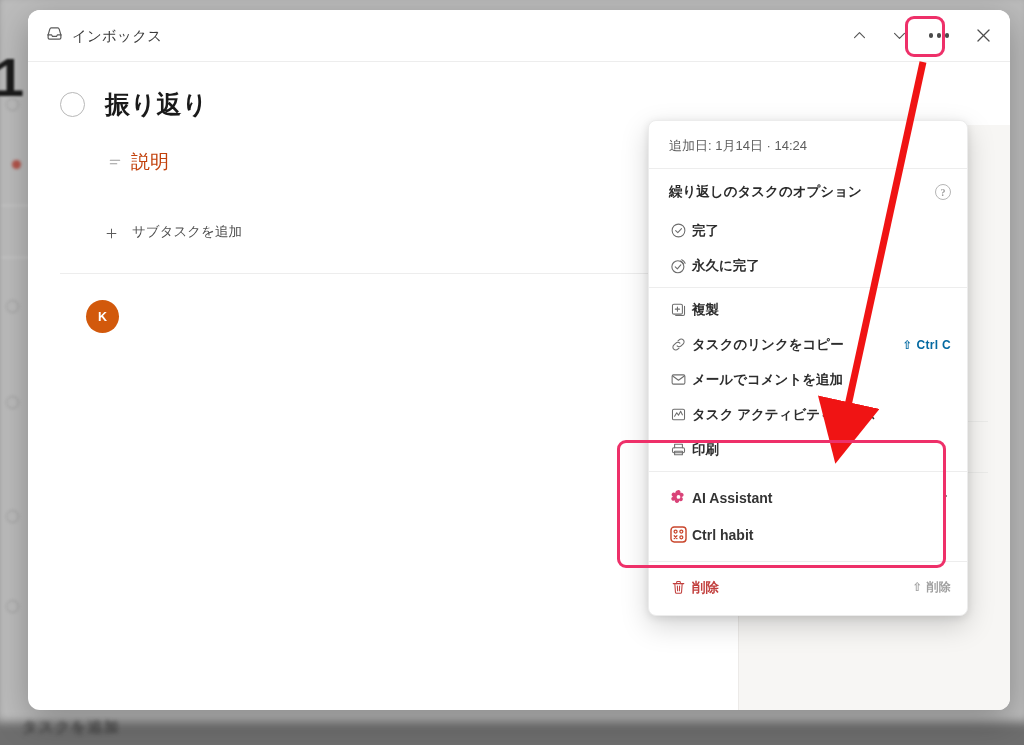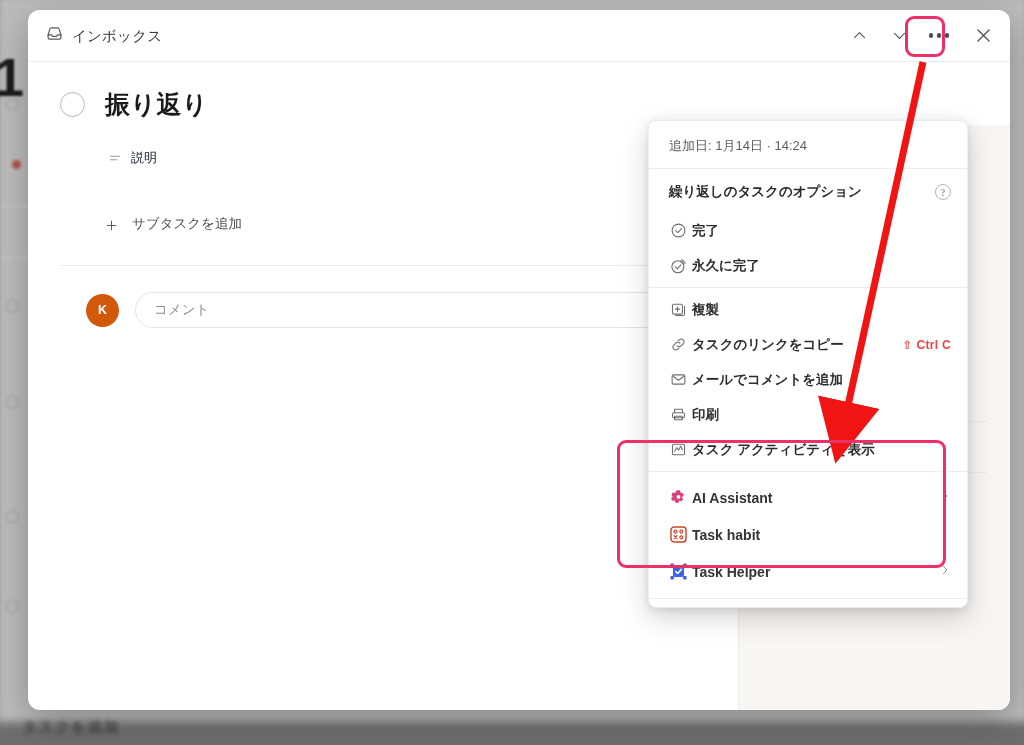--- a/index.html
+++ b/index.html
@@ -70,21 +70,21 @@
   
   .modal-body{ flex:1; position:relative; }
   .task-main{ position:absolute; left:0; top:0; width:710px; bottom:4px; padding:26px 34px 0 32px; }
   .task-title-row{ display:flex; align-items:center; gap:20px; }
   .task-check{
     width:25px; height:25px; border-radius:50%; border:1.6px solid #b8b8b8;
     flex:0 0 auto; cursor:pointer;
   }
   .task-title{ font-size:25px; font-weight:700; color:#1a1a1a; letter-spacing:.5px; }
   .task-desc{ display:flex; align-items:center; gap:9px; margin:28px 0 0 48px; cursor:text; }
-  .task-desc span{ font-size:13px; color:#0f172a; }
+  .task-desc span{ font-size:19px; color:#c2410c; }
   .add-sub{ display:flex; align-items:flex-end; gap:13px; margin:48px 0 8px 44px; cursor:pointer; }
   .add-sub span{ font-size:13.5px; color:#4f4f4f; }
   .divider{ margin:32px 0 0 0; height:1px; background:#ededed; }
   .comment-row{ display:flex; align-items:center; gap:16px; margin-top:26px; padding-left:26px; }
   .avatar{
     width:33px; height:33px; border-radius:50%; background:#d2590c; color:#fff;
     font-size:12.5px; font-weight:700; display:flex; align-items:center; justify-content:center;
     flex:0 0 auto;
   }
   .comment-input{
@@ -119,21 +119,21 @@
     width:16px; height:16px; border-radius:50%; border:1.1px solid #b6b6b6;
     color:#9a9a9a; font-size:10px; display:flex; align-items:center;
     justify-content:center; cursor:pointer; font-family:"Liberation Serif", serif;
   }
   .ctx-item{
     display:flex; align-items:center; gap:4px; height:35px;
     padding:0 16px 0 20px; cursor:pointer; font-size:13.5px; color:#2d2d2d;font-weight:bold;
   }
   .ctx-item .ci{ width:19px; display:flex; align-items:center; justify-content:center; flex:0 0 auto;}
   .ctx-item .lbl{ flex:1; white-space:nowrap; }
-  .ctx-item .sc{ font-size:12px; color:#ef4444; white-space:nowrap; letter-spacing:.3px;}
+  .ctx-item .sc{ font-size:12px; color:#0369a1; white-space:nowrap; letter-spacing:.3px;}
   .ctx-item.danger .lbl{ color:#c2403e; }
   .ctx-item.danger .sc{ color:#a0a0a0; }
   .ctx-group{ padding:4px 0; }
   .ctx-item.tall{ height:37px; font-size:14px; color:#343434; }
   .chev{ color:#8d8d8d; font-size:13px; margin-left:6px; }
 
   
   #ai-highlight{
     position:absolute; left:617px; top:440px; width:329px; height:128px;
     border:3.2px solid #ee3069; border-radius:9px; z-index:60; pointer-events:none;
@@ -249,21 +249,20 @@
             <line x1="12" y1="5" x2="12" y2="19"></line>
             <line x1="5" y1="12" x2="19" y2="12"></line>
           </svg>
         <span>サブタスクを追加</span>
       </div>
 
       <div class="divider"></div>
 
       <div class="comment-row">
         <div class="avatar">K</div>
-        <div class="comment-input">コメント</div>
       </div>
     </div>
 
     <div id="ctxmenu">
 
       <div class="ctx-date">追加日: 1月14日 · 14:24</div>
       <div class="ctx-sep"></div>
 
       <div class="ctx-sect-hd">
         <span>繰り返しのタスクのオプション</span>
@@ -327,36 +326,36 @@
                 <rect x="3" y="5.5" width="18" height="13" rx="2"></rect>
                 <polyline points="3.8 7 12 13 20.2 7"></polyline>
               </svg>
           </span>
           <span class="lbl">メールでコメントを追加</span>
           <span class="sc"></span>
         </div>
         <div class="ctx-item">
           <span class="ci">
             <svg width="17" height="17" viewBox="0 0 24 24" fill="none" stroke="#6d6d6d" stroke-width="1.5" stroke-linecap="round" stroke-linejoin="round">
+                <rect x="3.5" y="4.5" width="17" height="15" rx="2"></rect>
+                <polyline points="6.5 14.5 9.5 9.5 12 13 15 7.5 17.5 12.5"></polyline>
+              </svg>
+          </span>
+          <span class="lbl">タスク アクティビティを表示</span>
+          <span class="sc"></span>
+        </div>
+        <div class="ctx-item">
+          <span class="ci">
+            <svg width="17" height="17" viewBox="0 0 24 24" fill="none" stroke="#6d6d6d" stroke-width="1.5" stroke-linecap="round" stroke-linejoin="round">
                 <path d="M6.5 9.5V4.5h11v5"></path>
                 <rect x="3.5" y="9.5" width="17" height="7" rx="2"></rect>
                 <rect x="6.5" y="14.5" width="11" height="5"></rect>
               </svg>
           </span>
           <span class="lbl">印刷</span>
-          <span class="sc"></span>
-        </div>
-        <div class="ctx-item">
-          <span class="ci">
-            <svg width="17" height="17" viewBox="0 0 24 24" fill="none" stroke="#6d6d6d" stroke-width="1.5" stroke-linecap="round" stroke-linejoin="round">
-                <rect x="3.5" y="4.5" width="17" height="15" rx="2"></rect>
-                <polyline points="6.5 14.5 9.5 9.5 12 13 15 7.5 17.5 12.5"></polyline>
-              </svg>
-          </span>
-          <span class="lbl">タスク アクティビティを表示</span>
           <span class="sc"></span>
         </div>
       </div>
 
       <div class="ctx-sep"></div>
 
       <div class="ctx-group" style="padding:7px 0 8px 0;">
         <div class="ctx-item tall">
           <span class="ci">
             <svg width="19" height="19" viewBox="0 0 24 24">
@@ -376,44 +375,41 @@
         <div class="ctx-item tall">
           <span class="ci">
             <svg width="19" height="19" viewBox="0 0 24 24">
               <rect x="2.5" y="2.5" width="19" height="19" rx="4" fill="#fff" stroke="#c9462c" stroke-width="1.8"></rect>
               <circle cx="8.3" cy="8.3" r="1.9" fill="none" stroke="#c9462c" stroke-width="1.6"></circle>
               <circle cx="15.6" cy="8.3" r="1.9" fill="none" stroke="#c9462c" stroke-width="1.6"></circle>
               <path d="M6.6 13.6l3.4 3.4M10 13.6l-3.4 3.4" stroke="#c9462c" stroke-width="1.6" stroke-linecap="round"></path>
               <circle cx="15.6" cy="15.5" r="1.9" fill="none" stroke="#c9462c" stroke-width="1.6"></circle>
             </svg>
           </span>
-          <span class="lbl">Task habit</span>
-        </div>
-        <div class="ctx-item tall">
-          <span class="ci">
-            <svg width="19" height="19" viewBox="0 0 24 24">
-              <rect x="5" y="5" width="14" height="14" rx="2.5" fill="#3b63e8"></rect>
-              <polyline points="8.6 12.1 11 14.5 15.6 9.3" fill="none" stroke="#fff" stroke-width="2.1" stroke-linecap="round" stroke-linejoin="round"></polyline>
-              <rect x="1.8" y="1.8" width="4.4" height="4.4" rx="1" fill="#3b63e8"></rect>
-              <rect x="17.8" y="1.8" width="4.4" height="4.4" rx="1" fill="#3b63e8"></rect>
-              <rect x="1.8" y="17.8" width="4.4" height="4.4" rx="1" fill="#3b63e8"></rect>
-              <rect x="17.8" y="17.8" width="4.4" height="4.4" rx="1" fill="#3b63e8"></rect>
-            </svg>
-          </span>
-          <span class="lbl">Task Helper</span>
-          <span class="chev">
-            <svg width="12" height="12" viewBox="0 0 24 24" fill="none" stroke="#8d8d8d" stroke-width="2" stroke-linecap="round" stroke-linejoin="round">
-                <polyline points="9 5 16 12 9 19"></polyline>
-              </svg>
-          </span>
+          <span class="lbl">Ctrl habit</span>
         </div>
       </div>
 
       <div class="ctx-sep"></div>
 
+      <div class="ctx-group" style="padding:8px 0 2px 0;">
+        <div class="ctx-item danger">
+          <span class="ci">
+            <svg width="17" height="17" viewBox="0 0 24 24" fill="none" stroke="#c2403e" stroke-width="1.5" stroke-linecap="round" stroke-linejoin="round">
+                <polyline points="4.5 6.5 19.5 6.5"></polyline>
+                <path d="M6.8 6.5l.9 12a1.6 1.6 0 0 0 1.6 1.5h5.4a1.6 1.6 0 0 0 1.6-1.5l.9-12"></path>
+                <path d="M9.4 6.5V4.6a1.1 1.1 0 0 1 1.1-1.1h3a1.1 1.1 0 0 1 1.1 1.1v1.9"></path>
+                <line x1="10.4" y1="10" x2="10.7" y2="16.6"></line>
+                <line x1="13.6" y1="10" x2="13.3" y2="16.6"></line>
+              </svg>
+          </span>
+          <span class="lbl">削除</span>
+          <span class="sc">⇧ 削除</span>
+        </div>
+      </div>
 
     </div>
   </div>
 </div>
 
 <svg id="arrow-svg" width="1024" height="745">
   <defs>
     <marker id="ah" markerWidth="9" markerHeight="9" refX="3.2" refY="4.5" orient="auto">
       <polygon points="0,0 9,4.5 0,9" fill="#f01414"></polygon>
     </marker>

